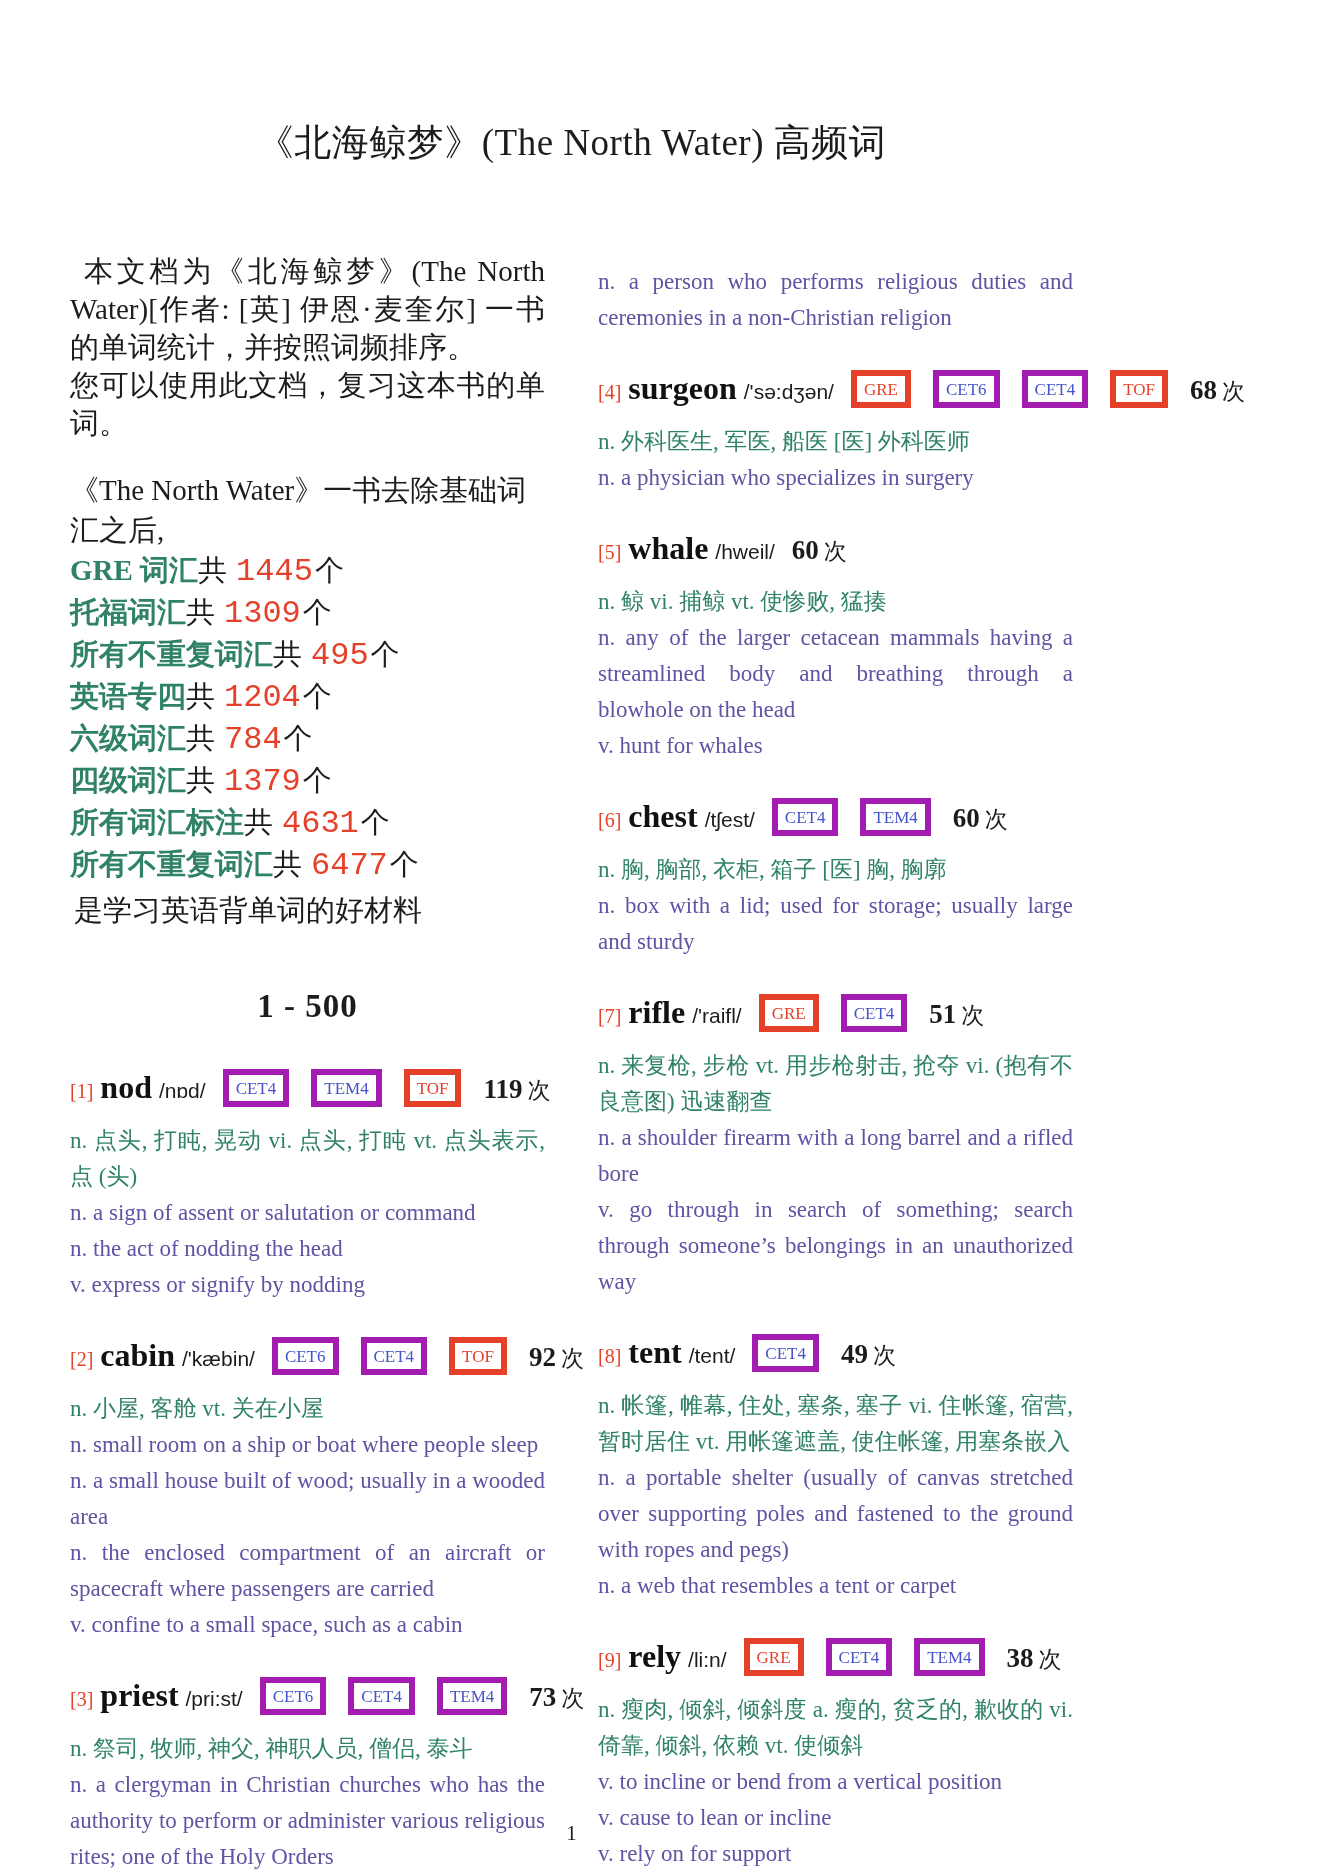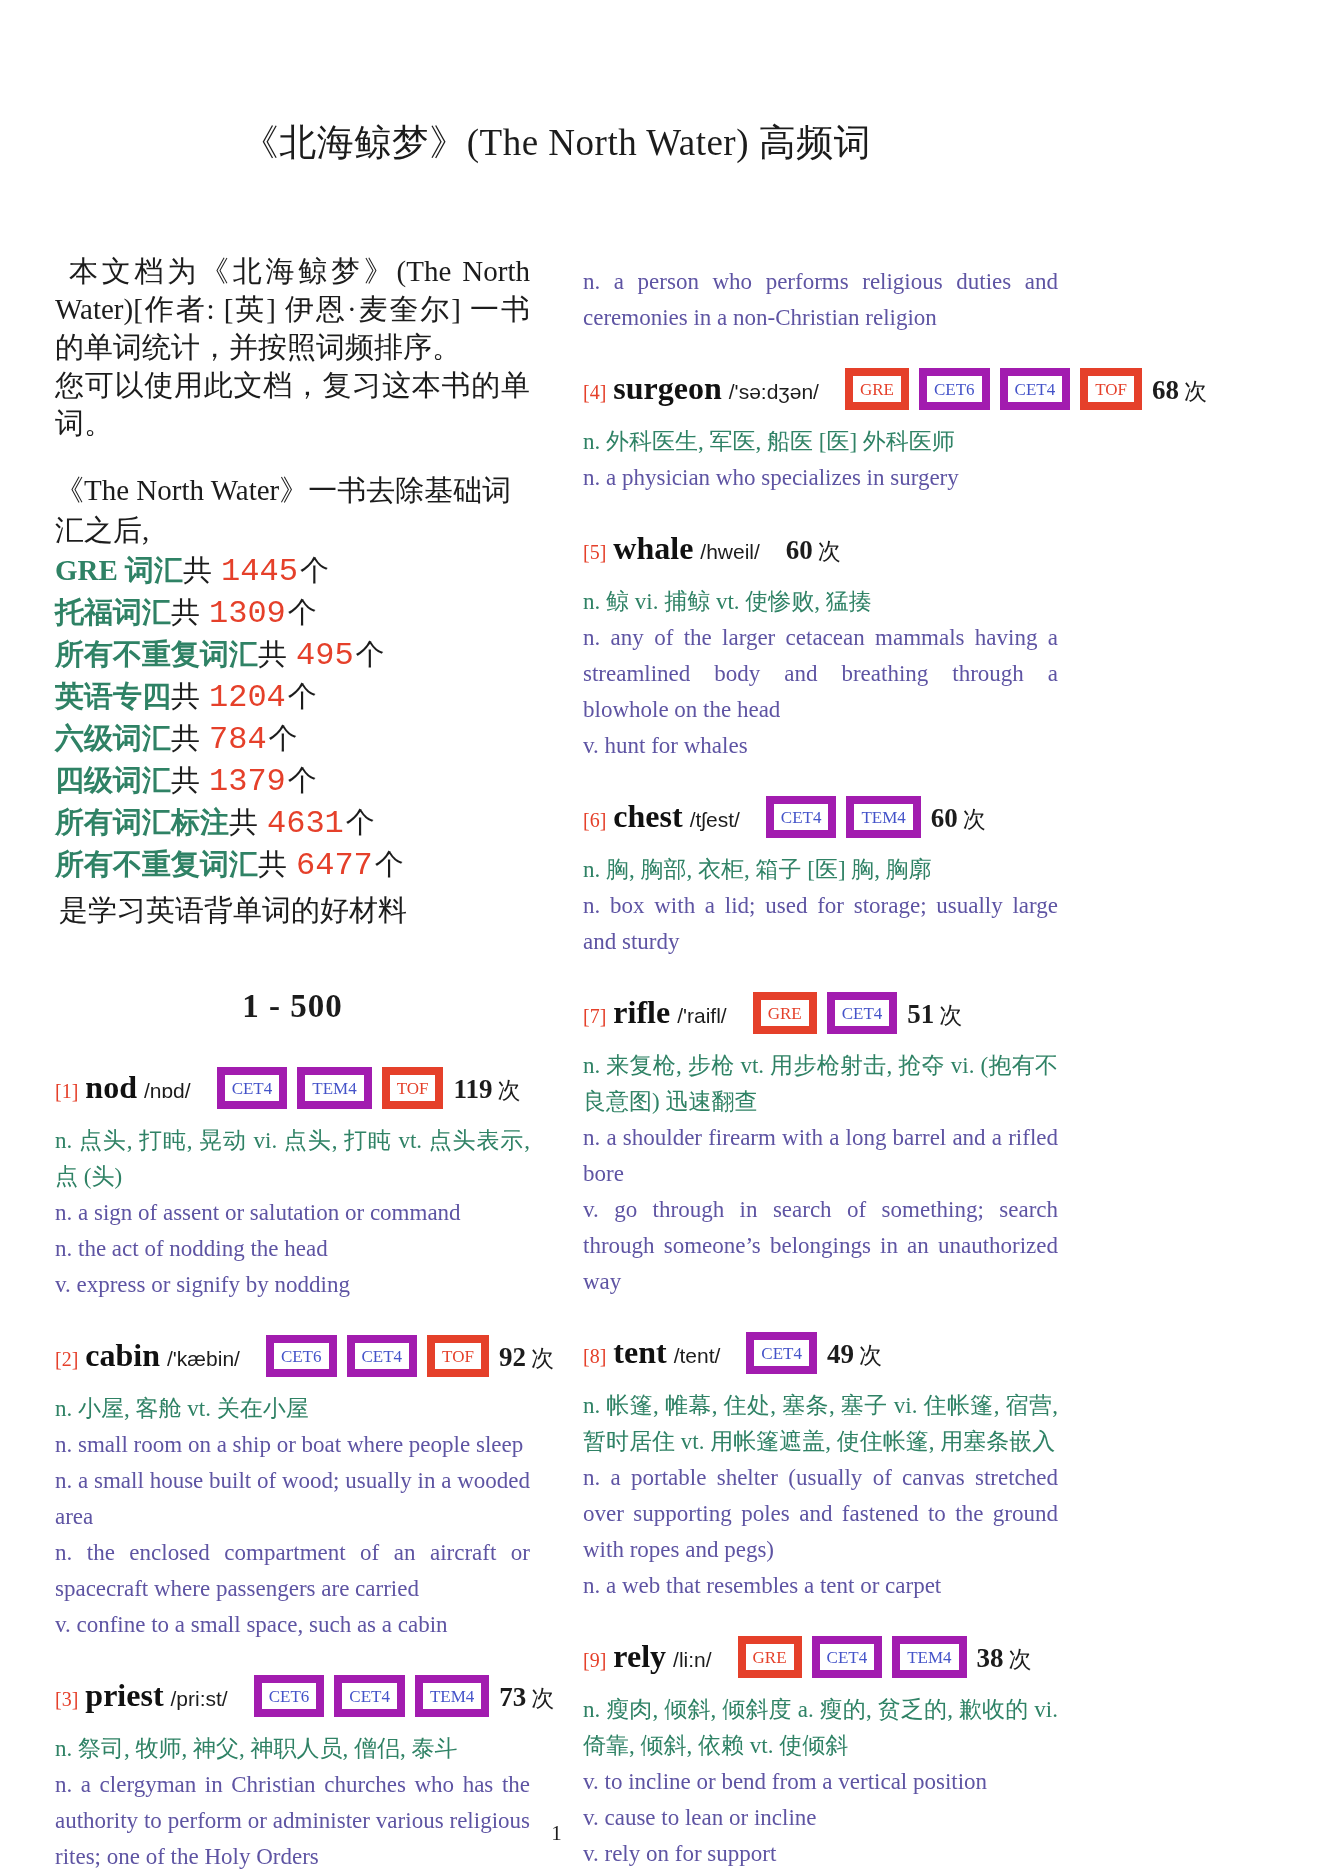--- a/index.html
+++ b/index.html
@@ -4,21 +4,21 @@
 <style>
   html,body{margin:0;padding:0;background:#888;}
   .doc-page{
     position:relative;
     width:1322px;height:1870px;
     background:#ffffff;
     font-family:"Liberation Serif","DejaVu Serif",serif;
     color:#1c1c1c;
     overflow:hidden;
   }
-  .content{position:absolute;left:55px;top:0;width:1003px;height:1870px;}
+  .content{position:absolute;left:70px;top:0;width:1003px;height:1870px;}
   .doc-title{
     margin:118px 0 0 0;
     text-align:center;
     font-size:37px;
     font-weight:normal;
     letter-spacing:0.5px;
   }
   .columns{display:flex;gap:53px;margin-top:84px;}
   .col{width:475px;}
 
@@ -43,29 +43,29 @@
     font-size:33px;
     font-weight:bold;
     letter-spacing:1px;
   }
 
   
   .entry{margin:0 0 30px 0;}
   .entry-head{line-height:44px;white-space:nowrap;}
   .idx{color:#e5402a;font-size:20px;margin-right:7px;}
   .word{font-weight:bold;font-size:32px;color:#111;}
-  .phon{font-family:"Liberation Sans","DejaVu Sans",sans-serif;font-size:21px;margin:0 26px 0 7px;}
+  .phon{font-family:"Liberation Sans","DejaVu Sans",sans-serif;font-size:21px;margin:0 17px 0 7px;}
   .tag{
     display:inline-block;
     font-size:17px;
     line-height:1;
     padding:5px 7px 4px 7px;
-    border:8px solid #a21caf;
+    border:6px solid #a21caf;
     color:#4453c9;
-    margin-right:10px;
+    margin-right:22px;
     vertical-align:4px;
   }
   .tag[data-type="red"]{border-color:#e5402a;color:#e5402a;}
   .count{font-weight:bold;font-size:27px;}
   .count-unit{font-size:23px;margin-left:5px;}
   .cn{color:#2f8265;font-size:23px;line-height:36px;margin:8px 0 0 0;text-align:justify;}
   .def{color:#5e54a3;font-size:23px;line-height:36px;margin:0;text-align:justify;}
   .def-cont{margin-top:12px;margin-bottom:30px;}
 
   .page-number{

